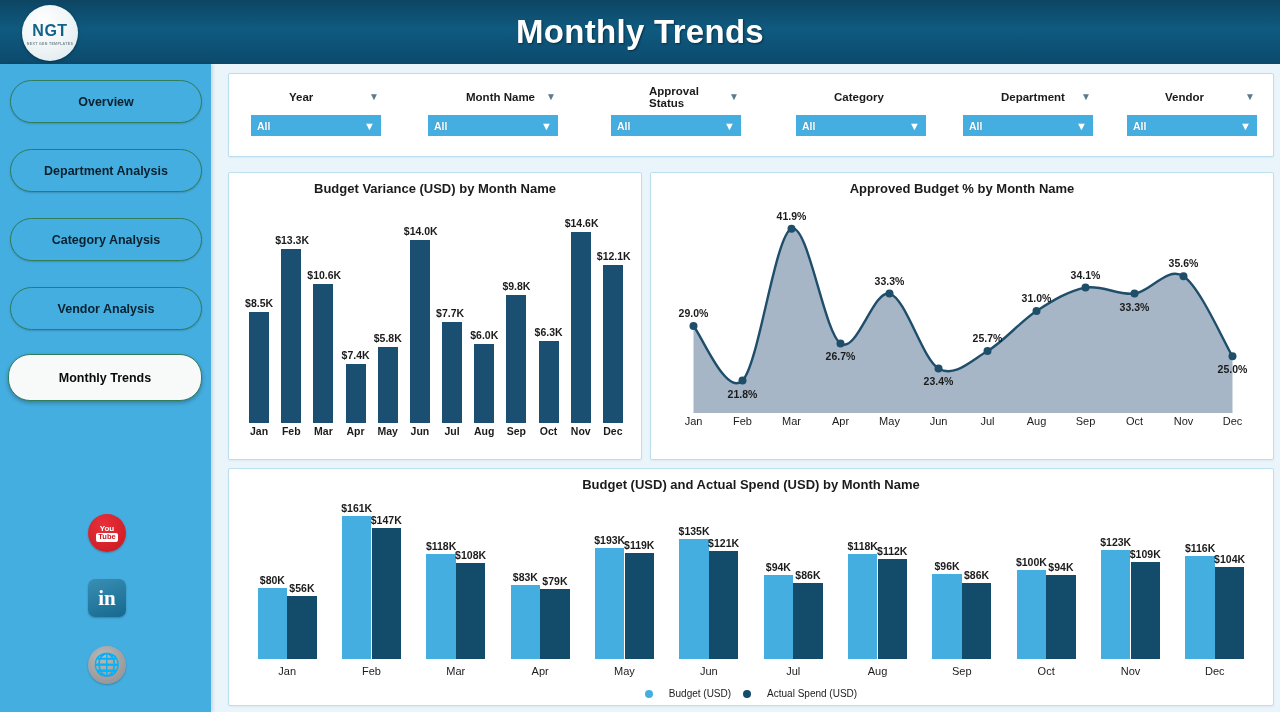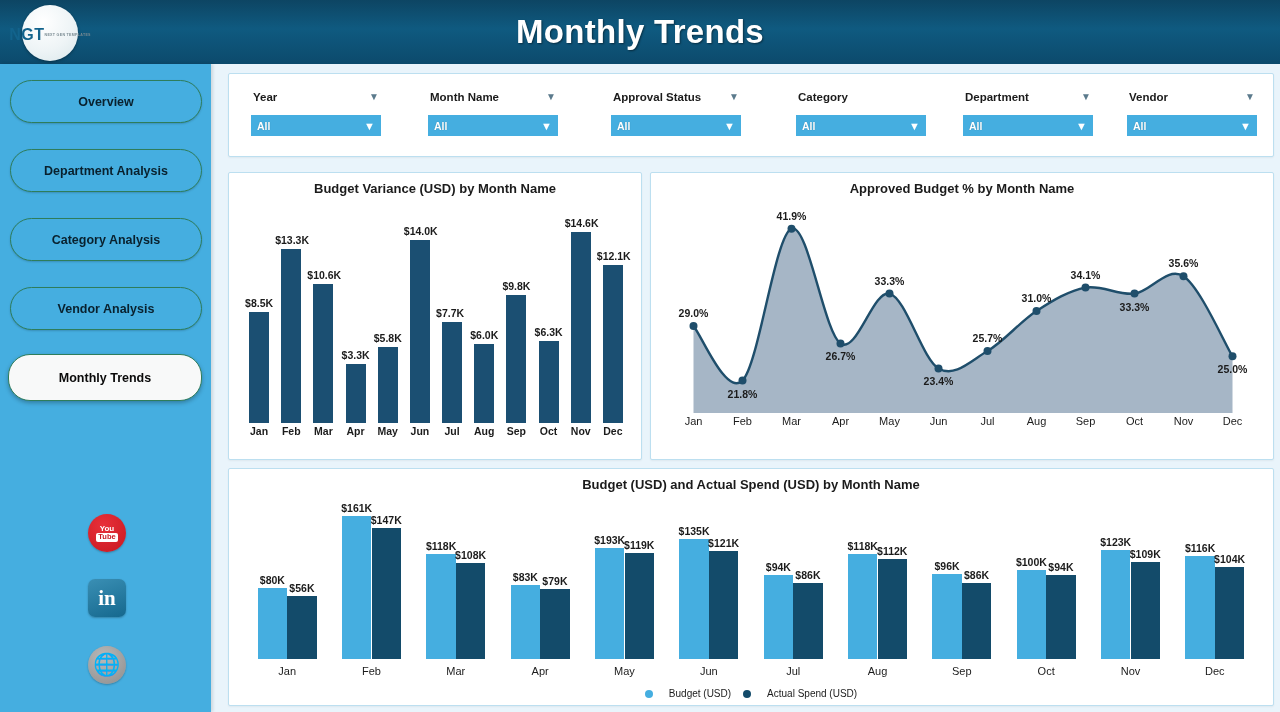--- a/index.html
+++ b/index.html
@@ -19,21 +19,21 @@
   #header {
     position: absolute; left: 0; top: 0;
     width: 1280px; height: 64px;
     background: linear-gradient(180deg, #0d4563 0%, #0f5a80 45%, #0c4a6c 100%);
     display: flex; align-items: center;
   }
   #logo {
     position: absolute; left: 22px; top: 5px;
     width: 56px; height: 56px; border-radius: 50%;
     background: radial-gradient(circle at 38% 30%, #ffffff 0%, #eef4f6 55%, #d9e6ea 100%);
-    display: flex; flex-direction: row;
+    display: flex; flex-direction: column;
     align-items: center; justify-content: center;
     box-shadow: 0 1px 3px rgba(0,0,0,.35);
   }
   #logo .logo-main {
     font-size: 16px; font-weight: bold; letter-spacing: .5px;
     color: #12638c; line-height: 1; margin-top: 3px;
   }
   #logo .logo-sub {
     font-size: 3.6px; font-weight: bold; letter-spacing: .3px;
     color: #7a8b92; margin-top: 3px; white-space: nowrap;
@@ -130,21 +130,21 @@
     text-align: center;
     font-size: 13px; font-weight: bold; color: #1b1b1b;
   }
 
   
   .slicer { position: absolute; top: 13px; width: 130px; }
   .slicer-head {
     display: flex; align-items: center; justify-content: space-between;
     height: 20px; padding: 0 2px;
   }
-  .slicer-label { font-size: 11.5px; font-weight: bold; color: #1b1b1b; }
+  .slicer-label { font-size: 11.5px; font-weight: bold; color: #1b1b1b; margin-left: 36px; }
   .chev { color: #5b7a8c; font-size: 10px; line-height: 10px; }
   .chev.light { color: #ffffff; font-size: 11px; }
   .slicer-box {
     margin-top: 8px; height: 21px;
     background: #45aee0;
     display: flex; align-items: center; justify-content: space-between;
     padding: 0 6px; cursor: pointer;
   }
   .slicer-value {
     color: #ffffff; font-size: 10.5px; font-weight: bold;
@@ -287,21 +287,21 @@
   <div class="panel" id="panel-variance">
     <div class="panel-title">Budget Variance (USD) by Month Name</div>
     <div class="plot" id="plot-variance" style="left:14px; top:38px; width:386px; height:212px;">
         <div class="bar" style="left: 6.11167px; width: 19.9433px; height: 111.235px; background: rgb(27, 79, 114);"></div>
         <div class="bar-label" style="left: 0px; width: 32.1667px; bottom: 114.235px;">$8.5K</div>
         <div class="bar" style="left: 38.2783px; width: 19.9433px; height: 174.049px; background: rgb(27, 79, 114);"></div>
         <div class="bar-label" style="left: 32.1667px; width: 32.1667px; bottom: 177.049px;">$13.3K</div>
         <div class="bar" style="left: 70.445px; width: 19.9433px; height: 138.716px; background: rgb(27, 79, 114);"></div>
         <div class="bar-label" style="left: 64.3333px; width: 32.1667px; bottom: 141.716px;">$10.6K</div>
         <div class="bar" style="left: 102.612px; width: 19.9433px; height: 58.8889px; background: rgb(27, 79, 114);"></div>
-        <div class="bar-label" style="left: 96.5px; width: 32.1667px; bottom: 61.8889px;">$3.3K</div>
+        <div class="bar-label" style="left: 96.5px; width: 32.1667px; bottom: 61.8889px;">$7.4K</div>
         <div class="bar" style="left: 134.778px; width: 19.9433px; height: 75.9012px; background: rgb(27, 79, 114);"></div>
         <div class="bar-label" style="left: 128.667px; width: 32.1667px; bottom: 78.9012px;">$5.8K</div>
         <div class="bar" style="left: 166.945px; width: 19.9433px; height: 183.21px; background: rgb(27, 79, 114);"></div>
         <div class="bar-label" style="left: 160.833px; width: 32.1667px; bottom: 186.21px;">$14.0K</div>
         <div class="bar" style="left: 199.112px; width: 19.9433px; height: 100.765px; background: rgb(27, 79, 114);"></div>
         <div class="bar-label" style="left: 191px; width: 32.1667px; bottom: 103.765px; margin-top: 33px;">$7.7K</div>
         <div class="bar" style="left: 231.278px; width: 19.9433px; height: 78.5185px; background: rgb(27, 79, 114);"></div>
         <div class="bar-label" style="left: 225.167px; width: 32.1667px; bottom: 81.5185px;">$6.0K</div>
         <div class="bar" style="left: 263.445px; width: 19.9433px; height: 128.247px; background: rgb(27, 79, 114);"></div>
         <div class="bar-label" style="left: 257.333px; width: 32.1667px; bottom: 131.247px;">$9.8K</div>

